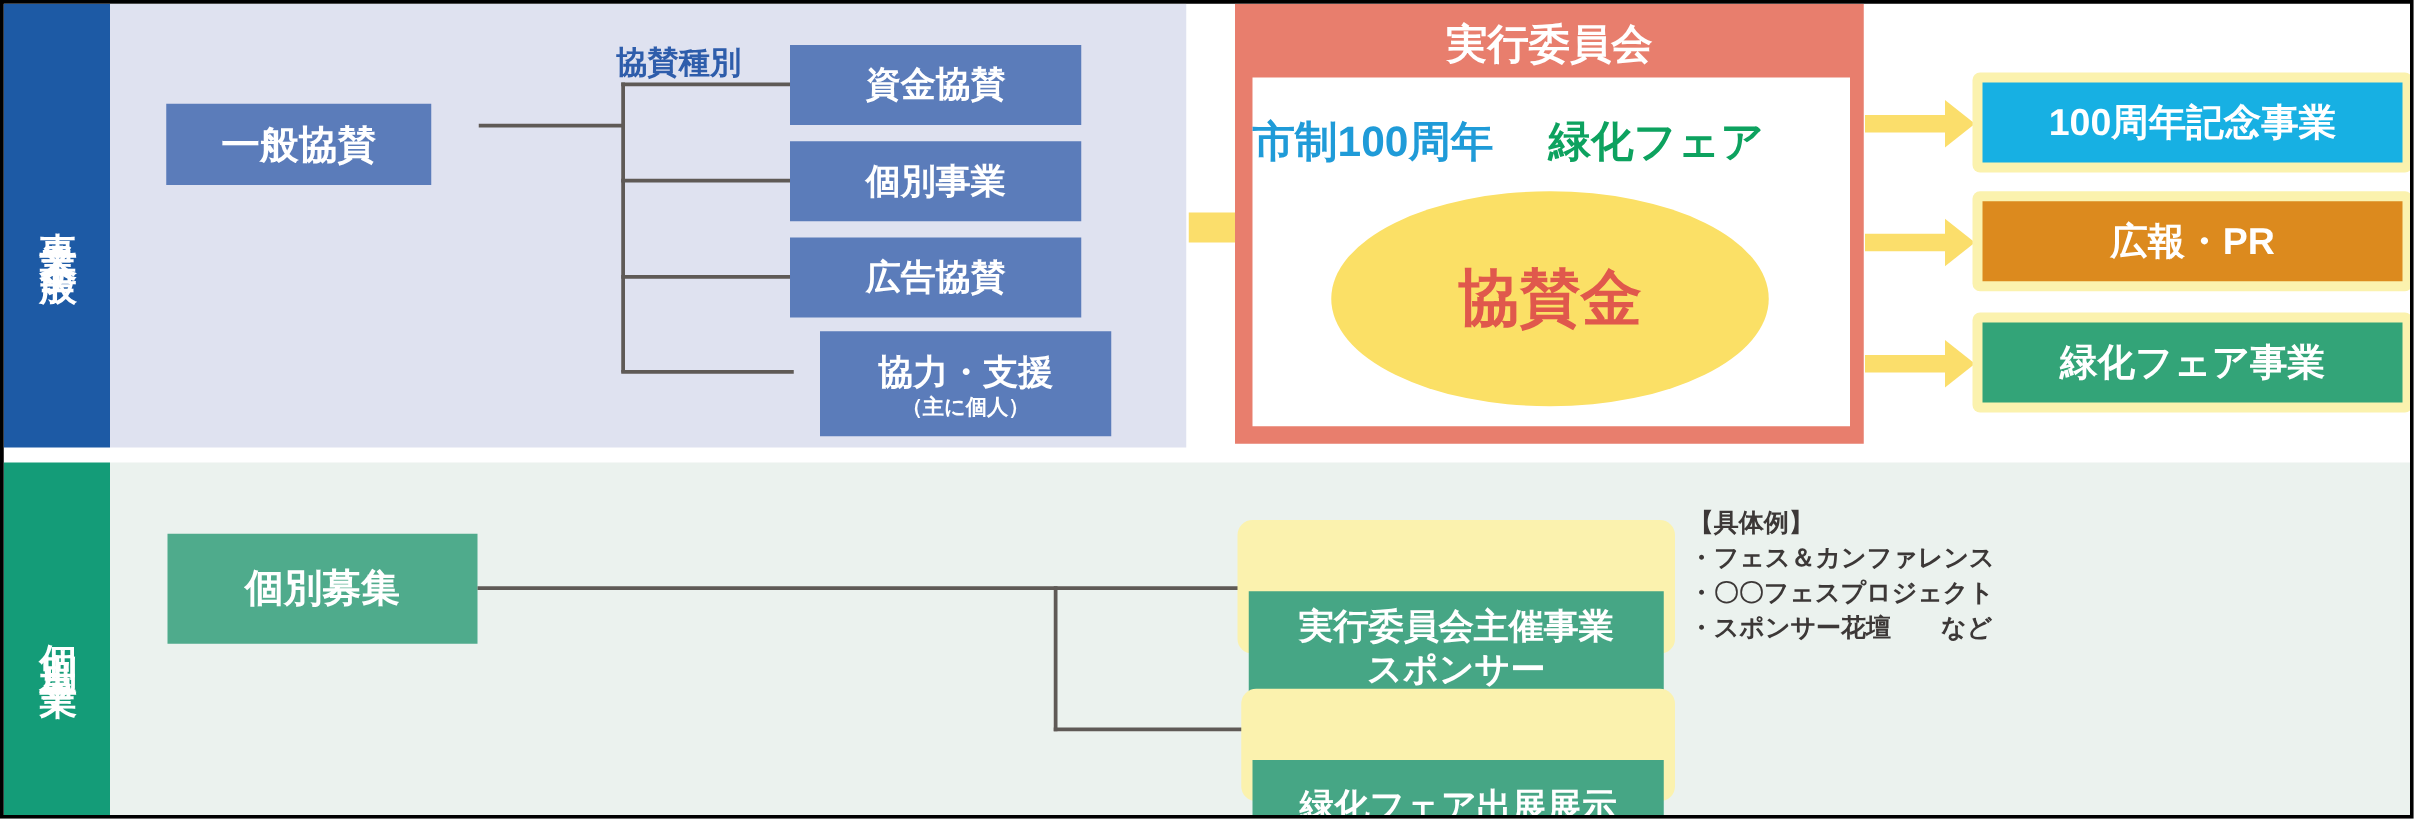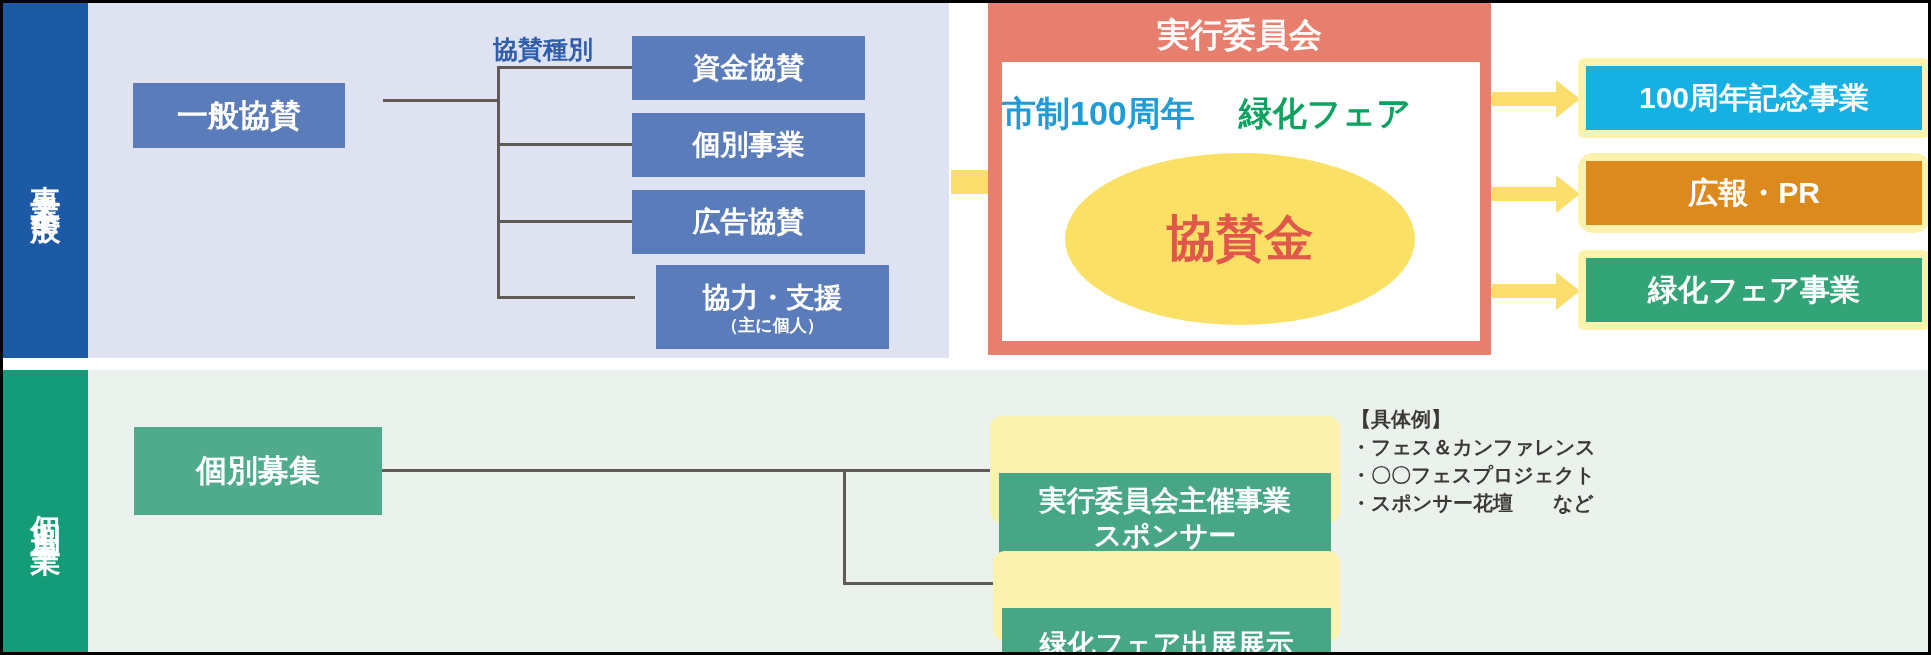--- a/index.html
+++ b/index.html
@@ -120,21 +120,21 @@
   <div class="abs arrow-body" style="left:1489px;top:184px;width:64px;height:14px;"></div>
   <div class="abs arrow-head" style="left:1553px;top:172px;border-left:24px solid #fbde6b;border-top:19px solid transparent;border-bottom:19px solid transparent;"></div>
   <div class="abs arrow-body" style="left:1489px;top:281px;width:64px;height:14px;"></div>
   <div class="abs arrow-head" style="left:1553px;top:269px;border-left:24px solid #fbde6b;border-top:19px solid transparent;border-bottom:19px solid transparent;"></div>
 
   <div class="abs outbox out-cyan" style="top:55px;">
     <div class="inner">
         <span>100周年記念事業</span>
       </div>
   </div>
-  <div class="abs outbox out-orange" style="top:150px;border-radius:15px;">
+  <div class="abs outbox out-orange" style="top:150px;">
     <div class="inner">
         <span>広報・PR</span>
       </div>
   </div>
   <div class="abs outbox out-green" style="top:247px;">
     <div class="inner">
         <span>緑化フェア事業</span>
       </div>
   </div>
 

